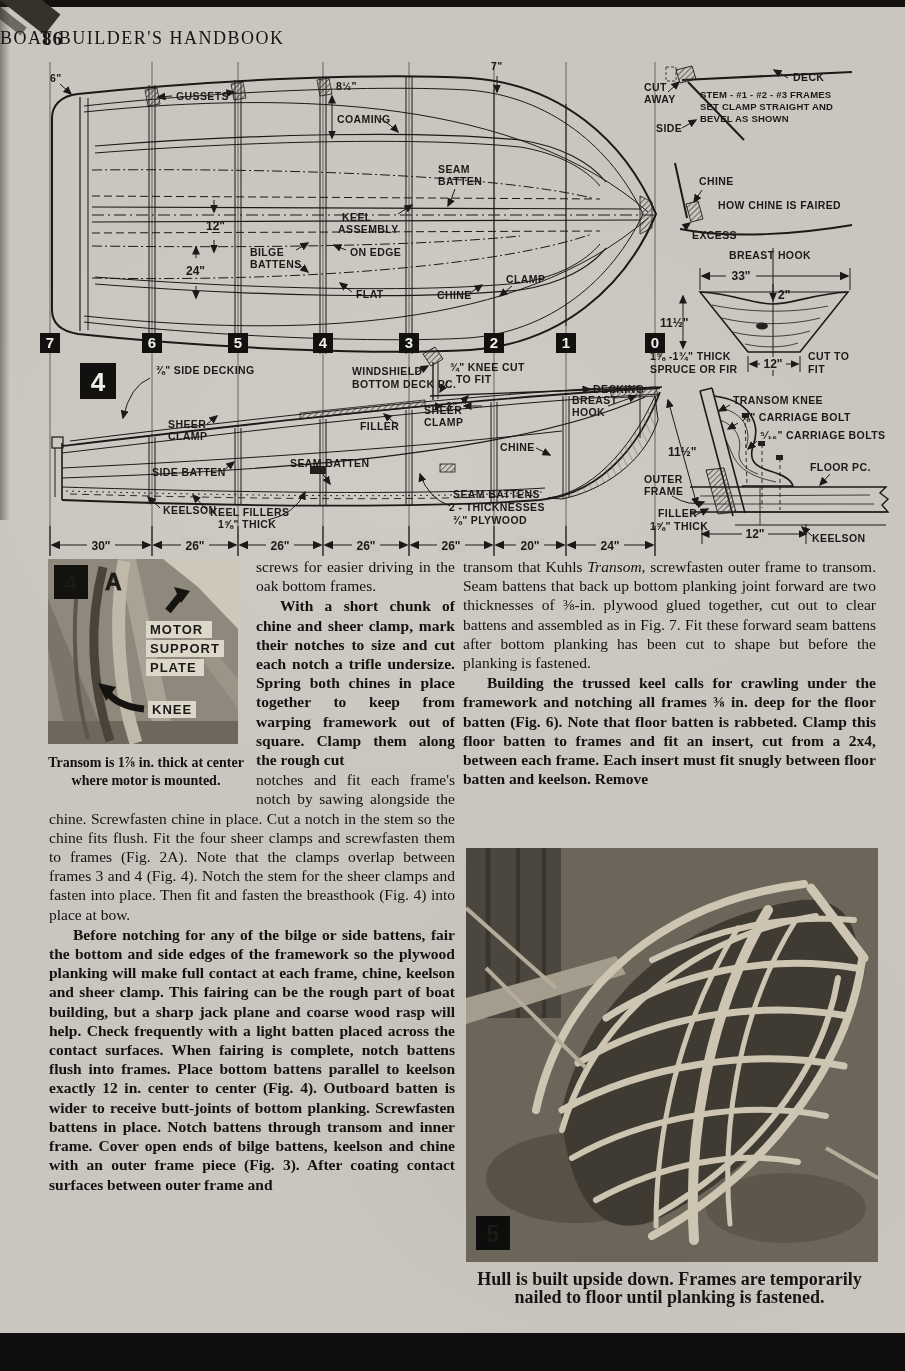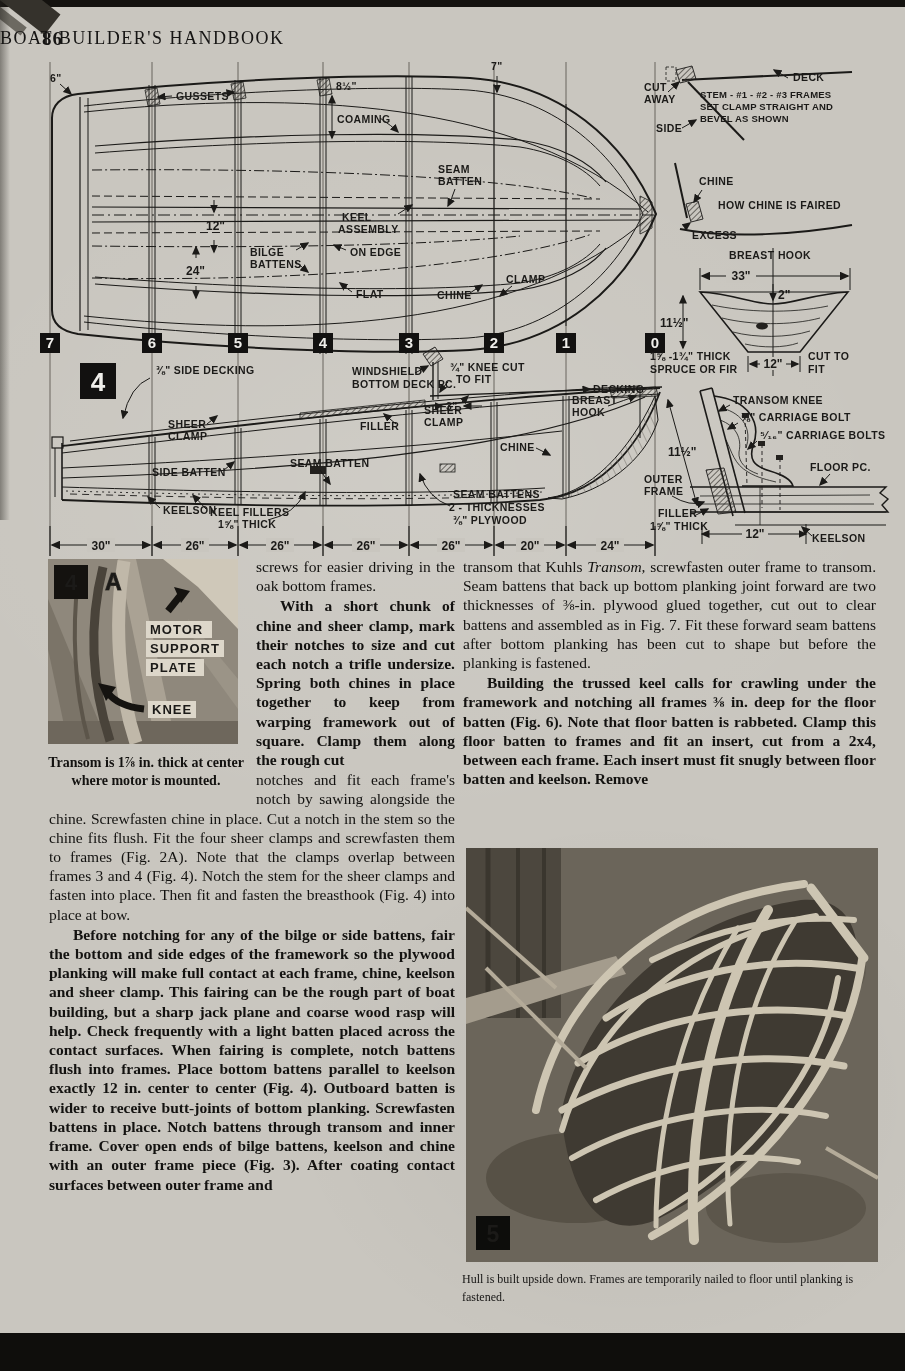--- a/index.html
+++ b/index.html
@@ -27,21 +27,21 @@
   
   .col{position:absolute;font-size:15.5px;line-height:19.2px;text-align:justify;color:#131210;}
   .col p{margin:1px;}
   .col .indent{text-indent:24px;font-weight:bold;}
   #col-left{left:48px;top:556px;width:408px;}
   #col-right{left:462px;top:556px;width:415px;}
   .float4a{float:left;width:196px;margin:3px 12px 2px 0;}
   .photo4a{width:190px;height:185px;background:#8c857a;}
   .caption{font-size:14px;line-height:18px;font-weight:bold;text-align:center;margin-top:6px;}
   #photo5wrap{position:absolute;left:466px;top:848px;width:412px;height:414px;}
-  #caption5{position:absolute;left:462px;top:1270px;width:415px;font-size:12px;line-height:18px;font-weight:normal;}
+  #caption5{position:absolute;left:462px;top:1270px;width:415px;font-size:18px;line-height:18px;font-weight:bold;text-align:center;}
   .ital{font-style:italic;}
 </style>
 </head>
 <body>
 
 <div id="page">
   <div class="bar-top"></div>
   <div class="corner-streak"></div>
   <div class="corner-streak2"></div>
   <div class="edge-left"></div>

